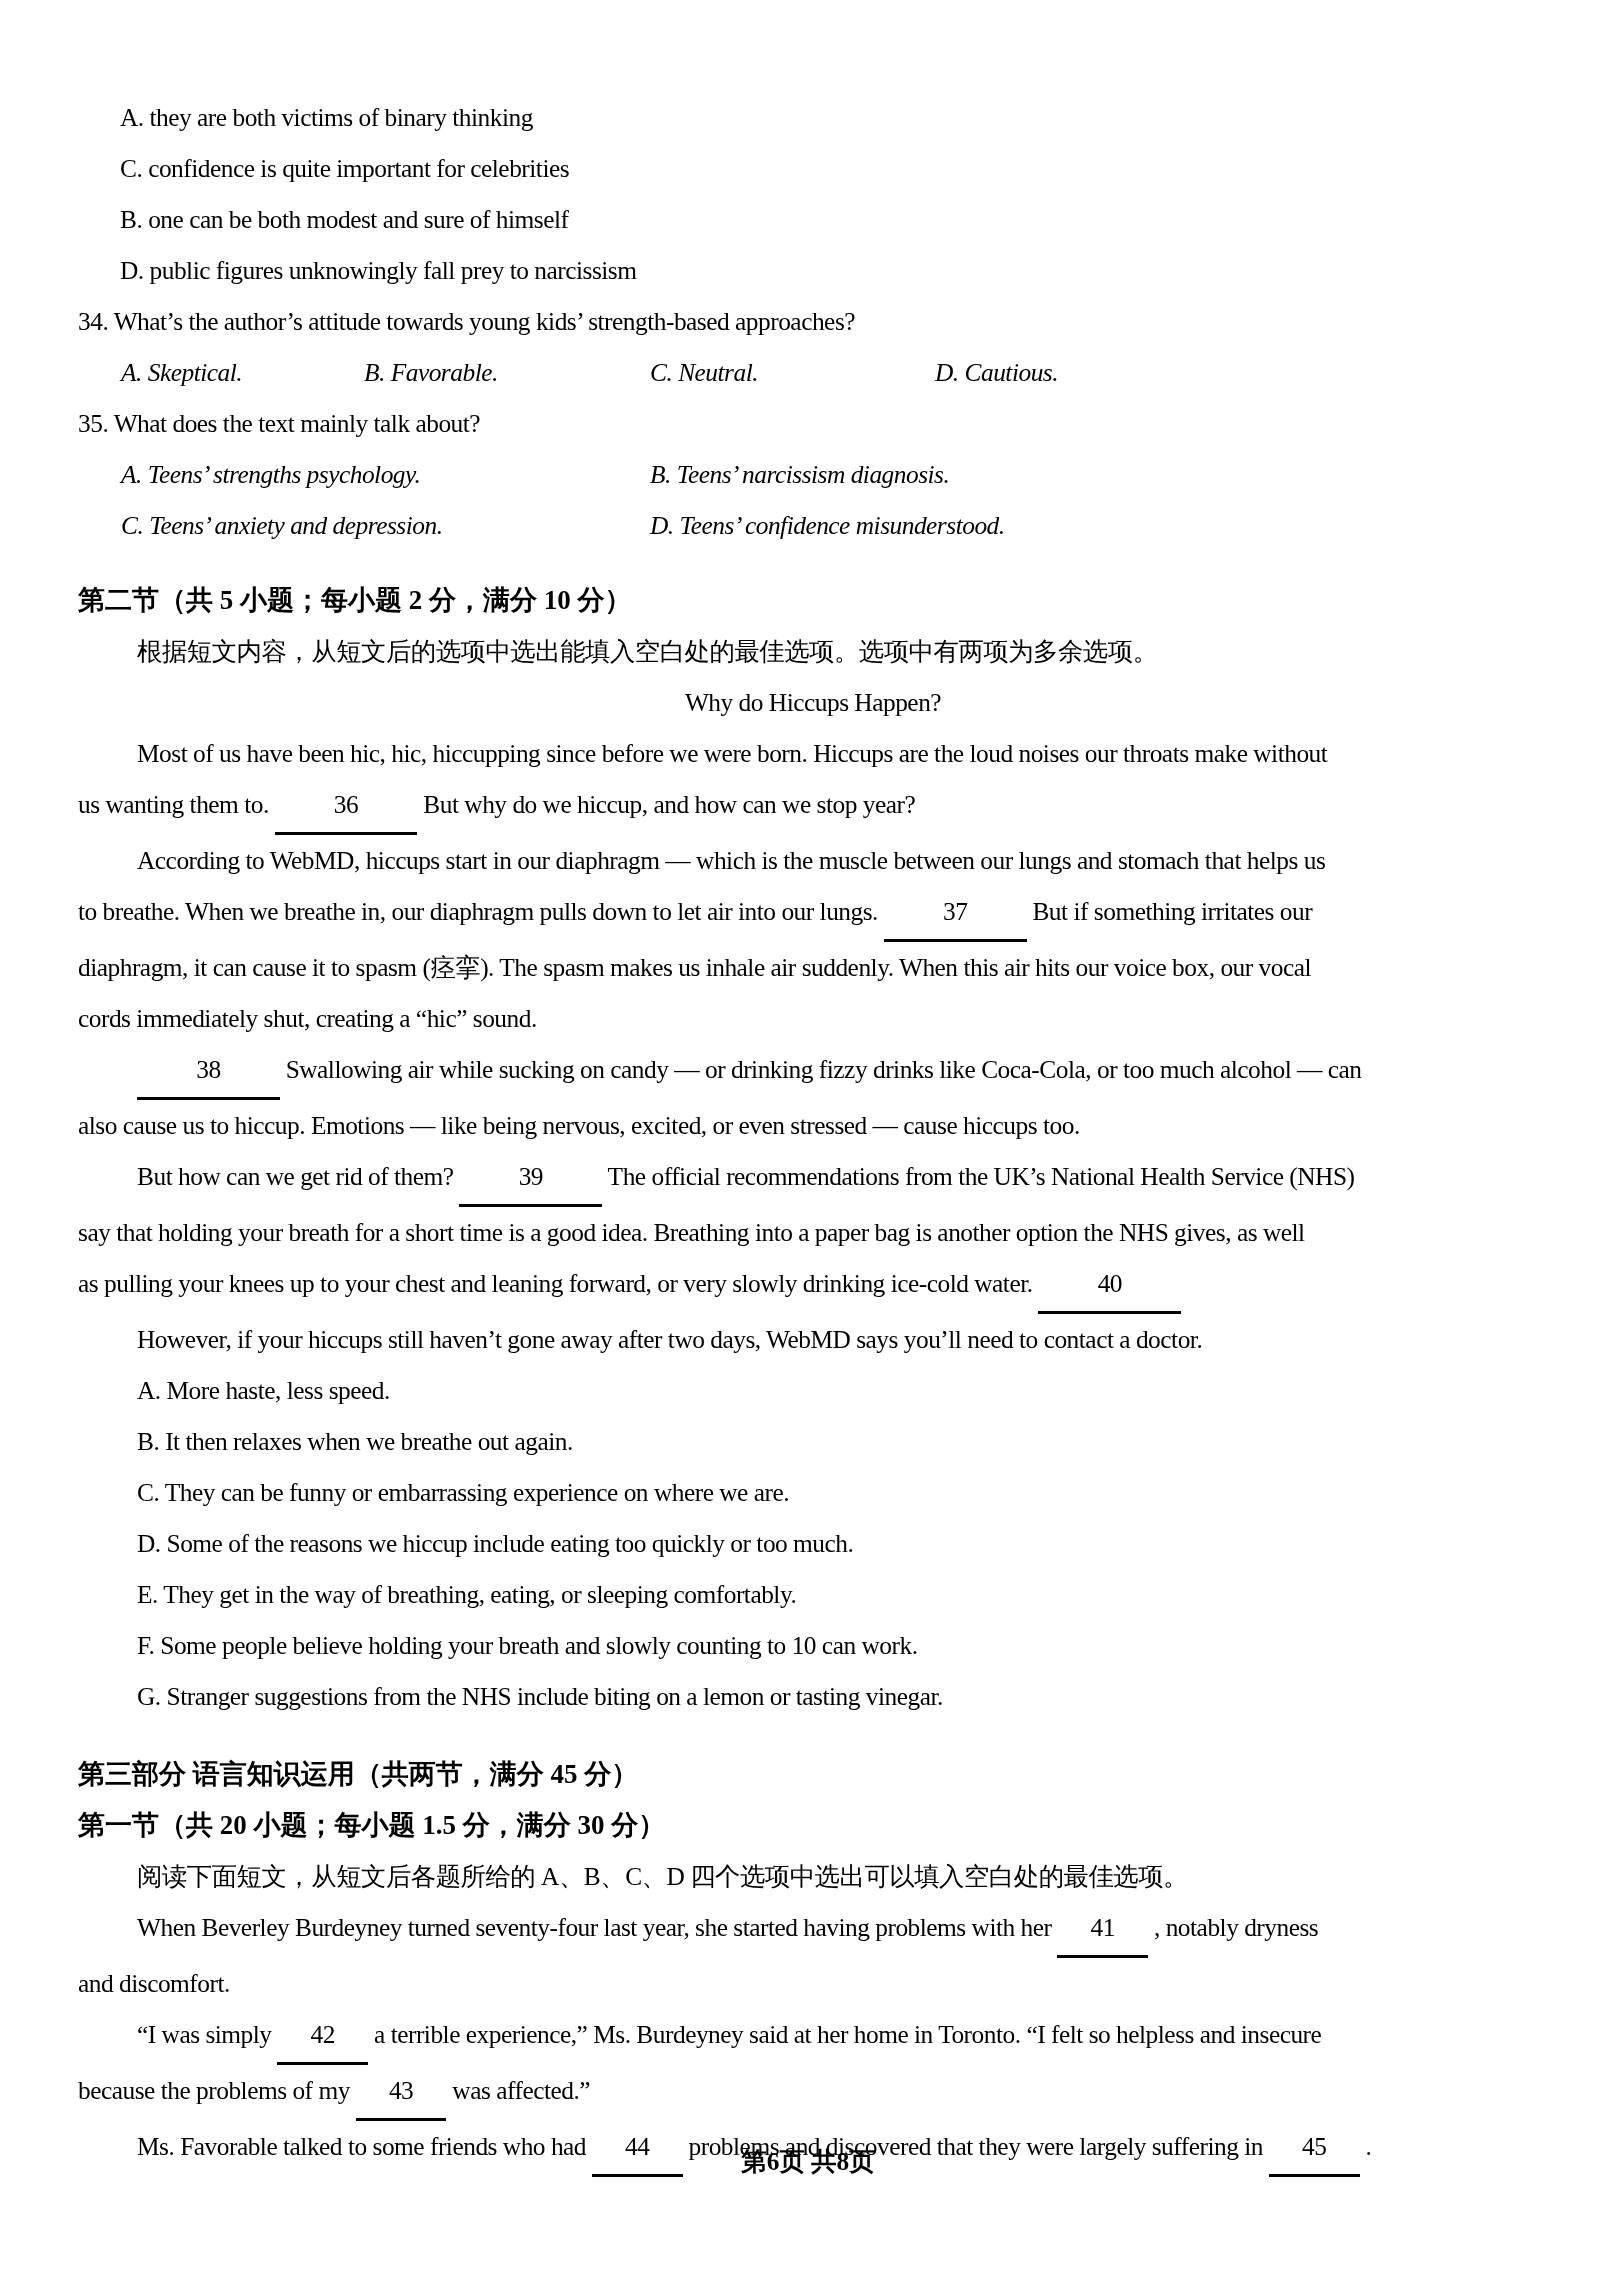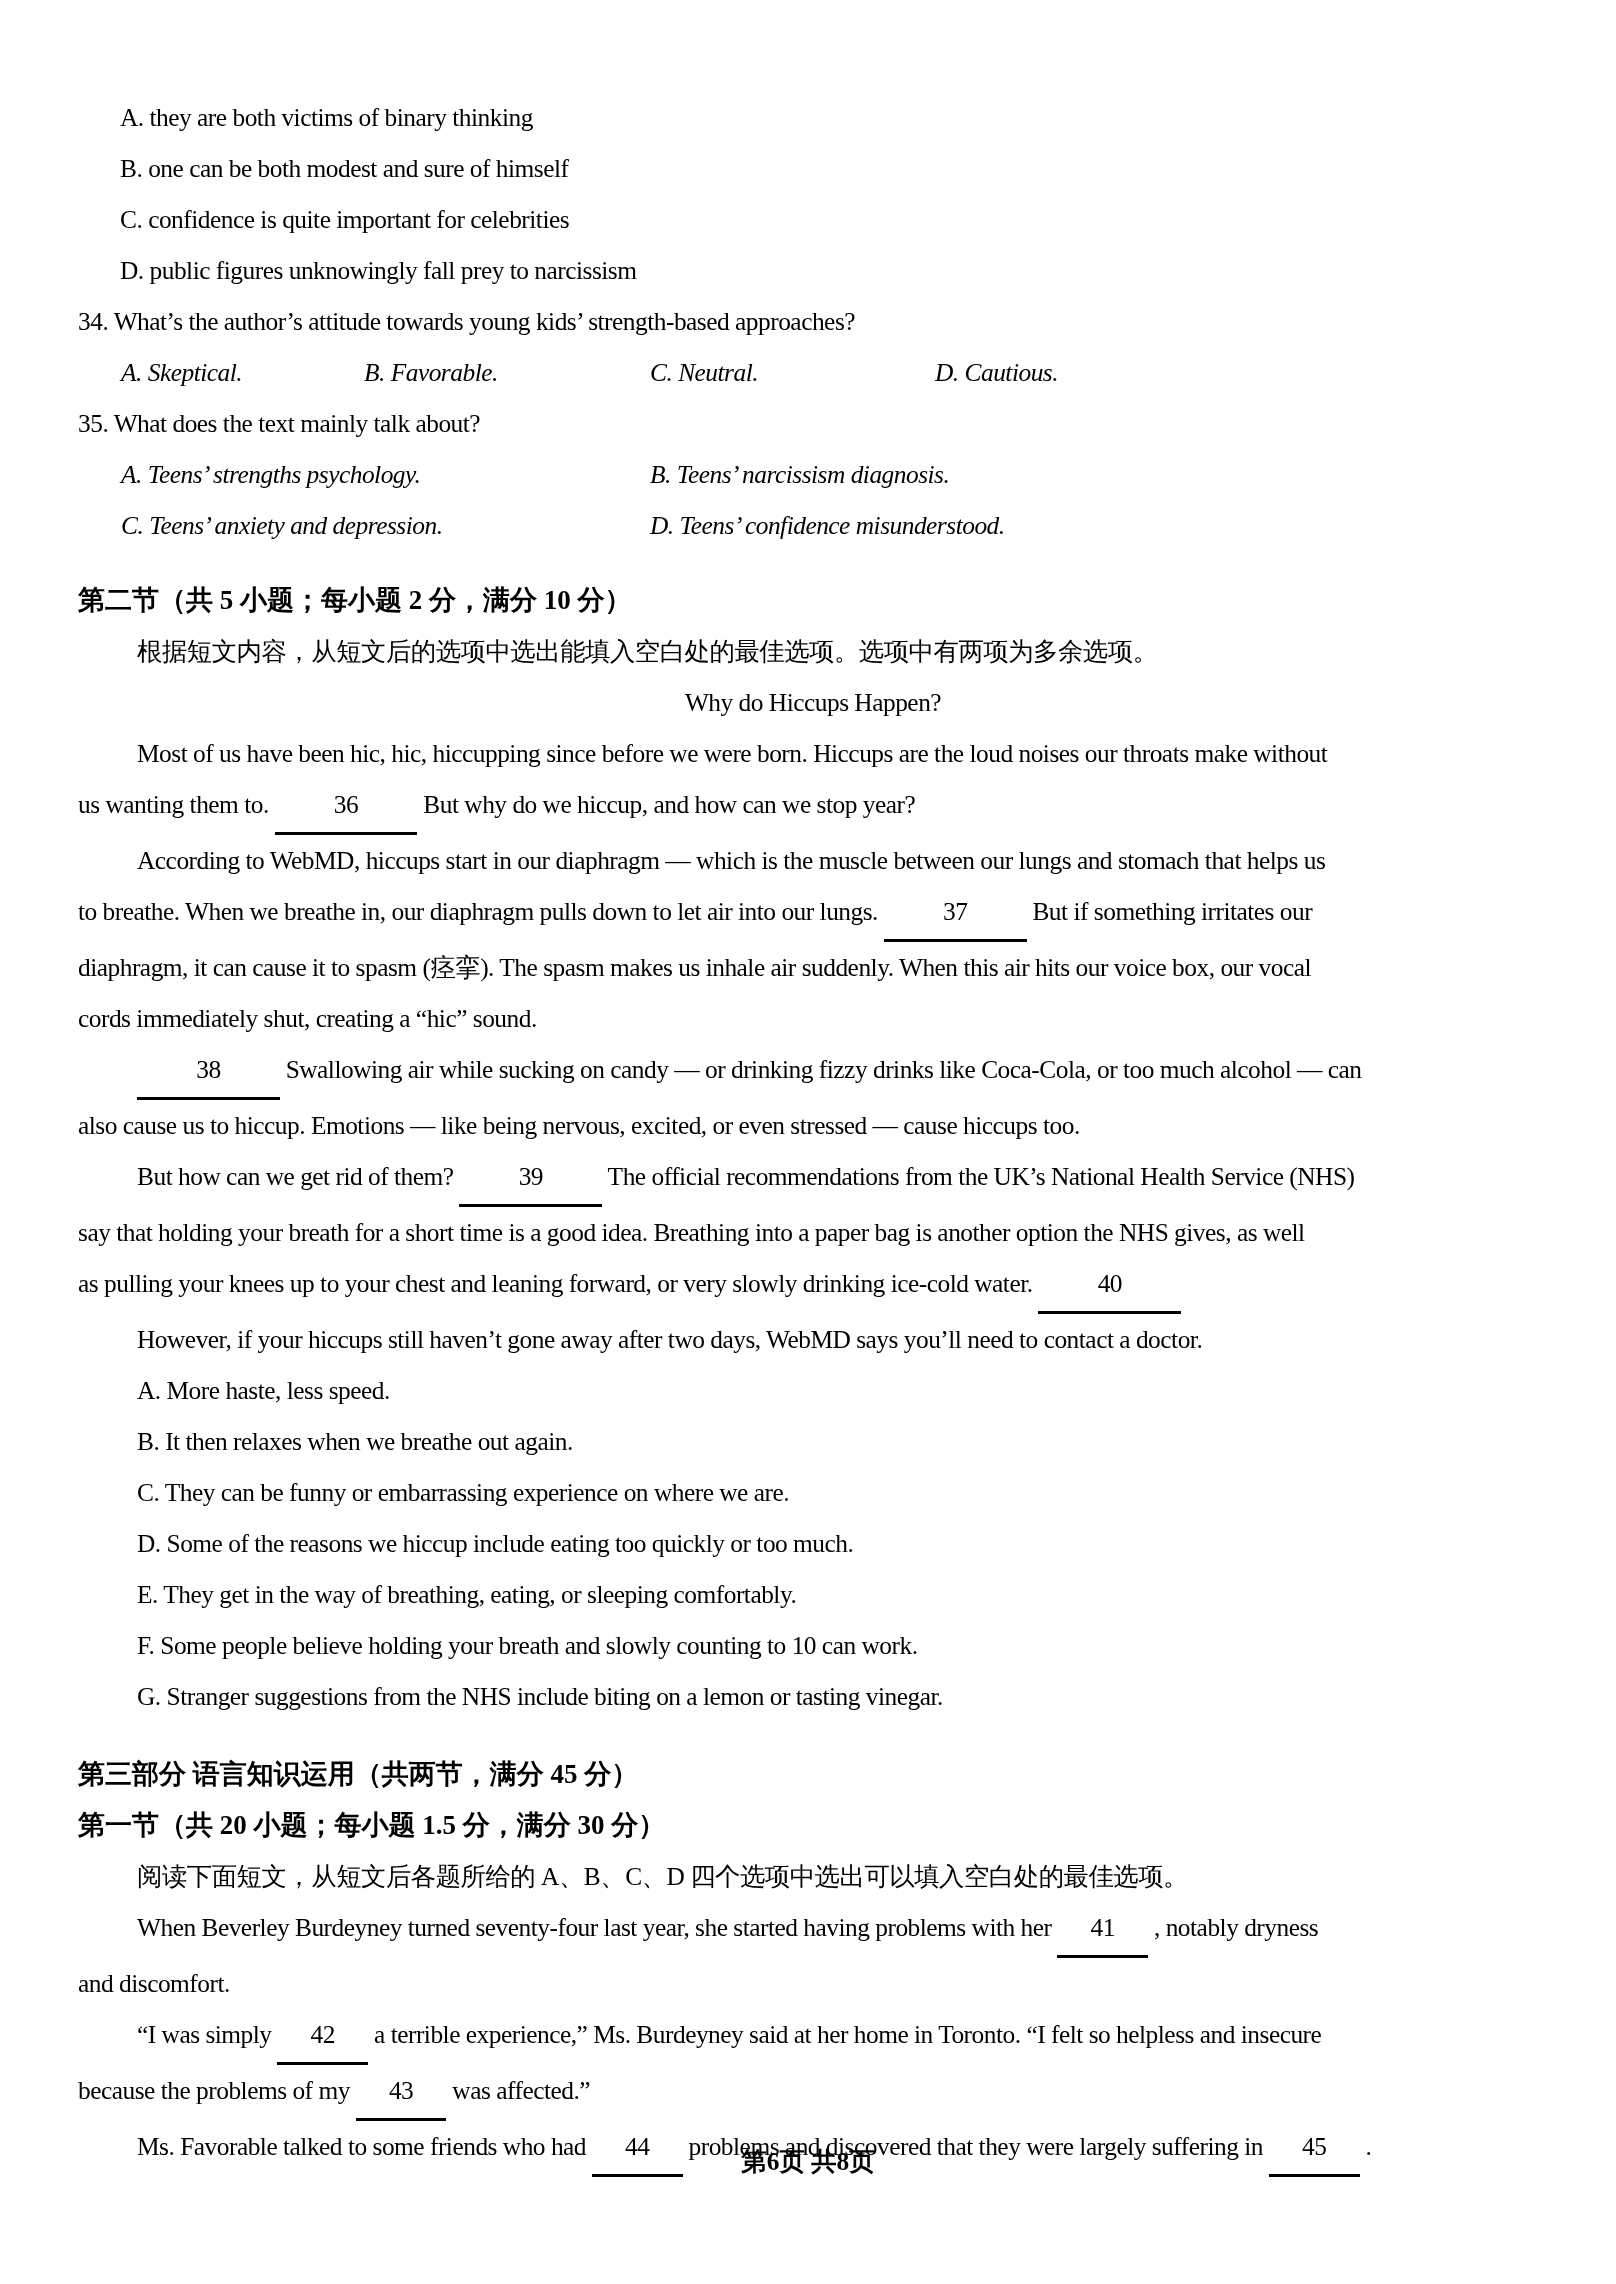--- a/index.html
+++ b/index.html
@@ -41,22 +41,22 @@
     text-align:center;font-size:25.4px;font-weight:bold;
   }
 </style>
 </head>
 <body>
 
 <div class="content">
 
   <section>
     <div class="pline opt-indent">A. they are both victims of binary thinking</div>
+    <div class="pline opt-indent">C. confidence is quite important for celebrities</div>
     <div class="pline opt-indent">B. one can be both modest and sure of himself</div>
-    <div class="pline opt-indent">C. confidence is quite important for celebrities</div>
     <div class="pline opt-indent">D. public figures unknowingly  fall prey to narcissism</div>
 
     <div class="pline">34. What’s the author’s attitude  towards young kids’ strength-based approaches?</div>
     <div class="pline optrow">
       <span class="pos-a">A. Skeptical.</span>
       <span class="pos-b">B. Favorable.</span>
       <span class="pos-c">C. Neutral.</span>
       <span class="pos-d">D. Cautious.</span>
     </div>
 

